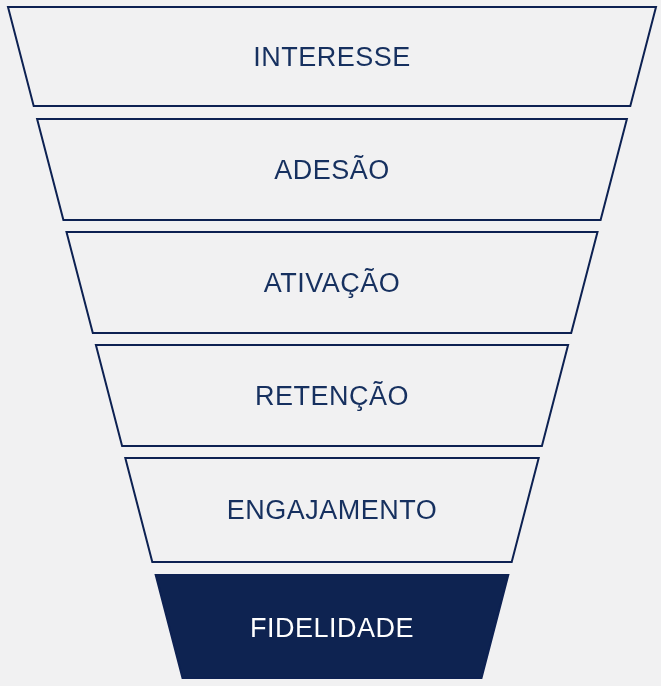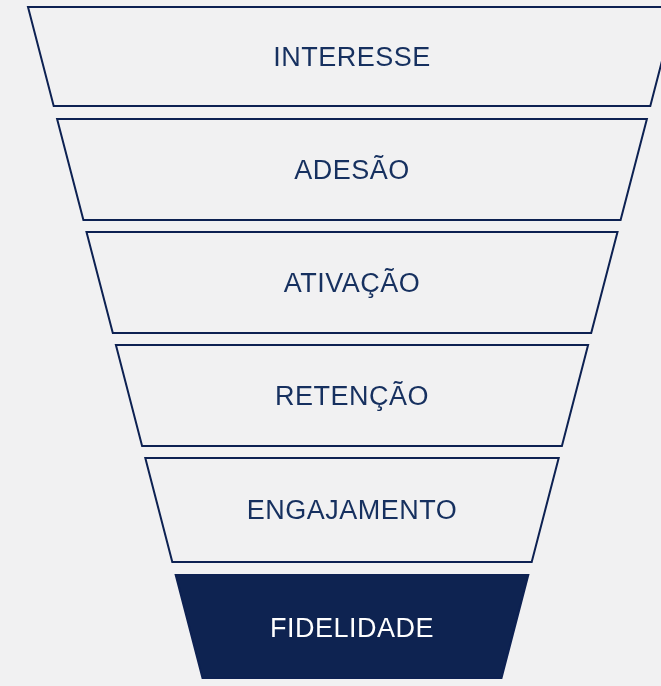--- a/index.html
+++ b/index.html
@@ -7,21 +7,20 @@
     padding: 0;
     background: #f1f1f2;
     width: 661px;
     height: 686px;
     overflow: hidden;
     font-family: "Liberation Sans", sans-serif;
   }
   .funnel-wrap {
     width: 607px;
     height: 686px;
-    padding-left: 20px;
   }
   svg text {
     font-family: "Liberation Sans", sans-serif;
     font-size: 27px;
     letter-spacing: 0.5px;
   }
   polygon {
     stroke-width: 2px;
   }
 </style>

